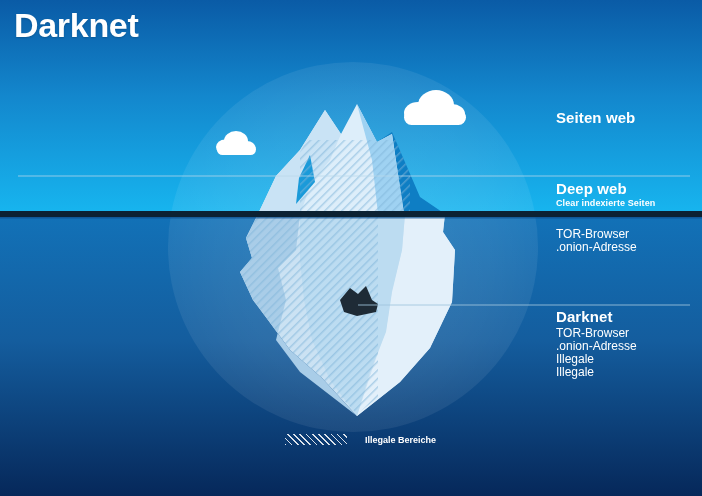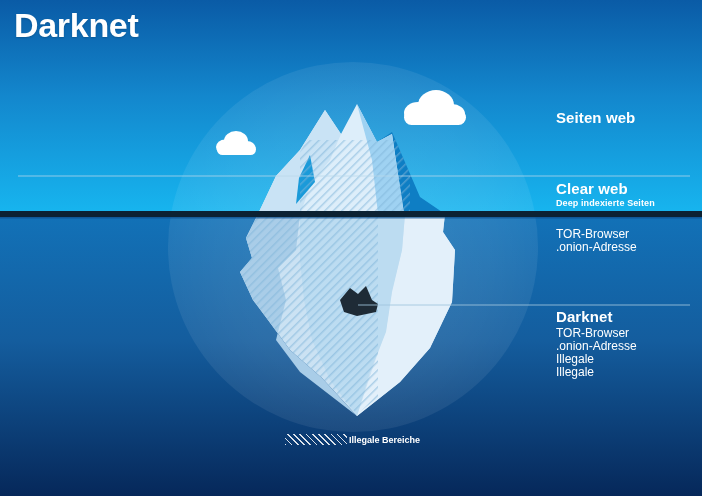--- a/index.html
+++ b/index.html
@@ -11,21 +11,21 @@
          text-shadow:0 1px 2px rgba(0,0,0,.18);}
   .h-label{font-size:15px;font-weight:700;letter-spacing:.1px;}
   .s-label{font-size:9px;font-weight:700;letter-spacing:.1px;}
   #clearweb{left:556px;top:109px;}
   #deepweb{left:556px;top:180px;}
   #deepweb-sub{left:556px;top:198px;}
   #deep-items{left:556px;top:228px;}
   #darknet{left:556px;top:308px;}
   #darknet-items{left:556px;top:327px;}
   .item-line{font-size:12px;font-weight:400;line-height:13px;color:#ffffff;}
-  #legend{position:absolute;left:285px;top:434px;display:flex;align-items:center;gap:2px;}
+  #legend{position:absolute;left:285px;top:434px;display:flex;align-items:center;gap:18px;}
   #legend-swatch{width:62px;height:11px;
     background-image:repeating-linear-gradient(45deg,
       rgba(255,255,255,.85) 0px, rgba(255,255,255,.85) 1.2px,
       rgba(255,255,255,0) 1.2px, rgba(255,255,255,0) 4.4px);}
   #legend-label{font-size:9px;font-weight:700;color:#ffffff;white-space:nowrap;}
 </style>
 </head>
 <body>
 
 <div id="stage">
@@ -111,22 +111,22 @@
     <polygon fill="#1e2b36" points="350,288 358,294 366,286 372,300 378,304 376,312 357,316 344,312 340,300"></polygon>
 
     <line x1="18" y1="176" x2="690" y2="176" stroke="#b9d8ea" stroke-width="1" opacity="0.75"></line>
     <line x1="358" y1="305" x2="690" y2="305" stroke="#9fc4dc" stroke-width="1" opacity="0.85"></line>
   </svg>
 
   <div class="txt" id="title">Darknet</div>
 
   <div class="txt h-label" id="clearweb">Seiten web</div>
 
-  <div class="txt h-label" id="deepweb">Clear web</div>
-  <div class="txt s-label" id="deepweb-sub">Deep indexierte Seiten</div>
+  <div class="txt h-label" id="deepweb">Deep web</div>
+  <div class="txt s-label" id="deepweb-sub">Clear indexierte Seiten</div>
 
   <div class="txt" id="deep-items">
     <div class="item-line">TOR-Browser</div>
     <div class="item-line">.onion-Adresse</div>
   </div>
 
   <div class="txt h-label" id="darknet">Darknet</div>
   <div class="txt" id="darknet-items">
     <div class="item-line">TOR-Browser</div>
     <div class="item-line">.onion-Adresse</div>

